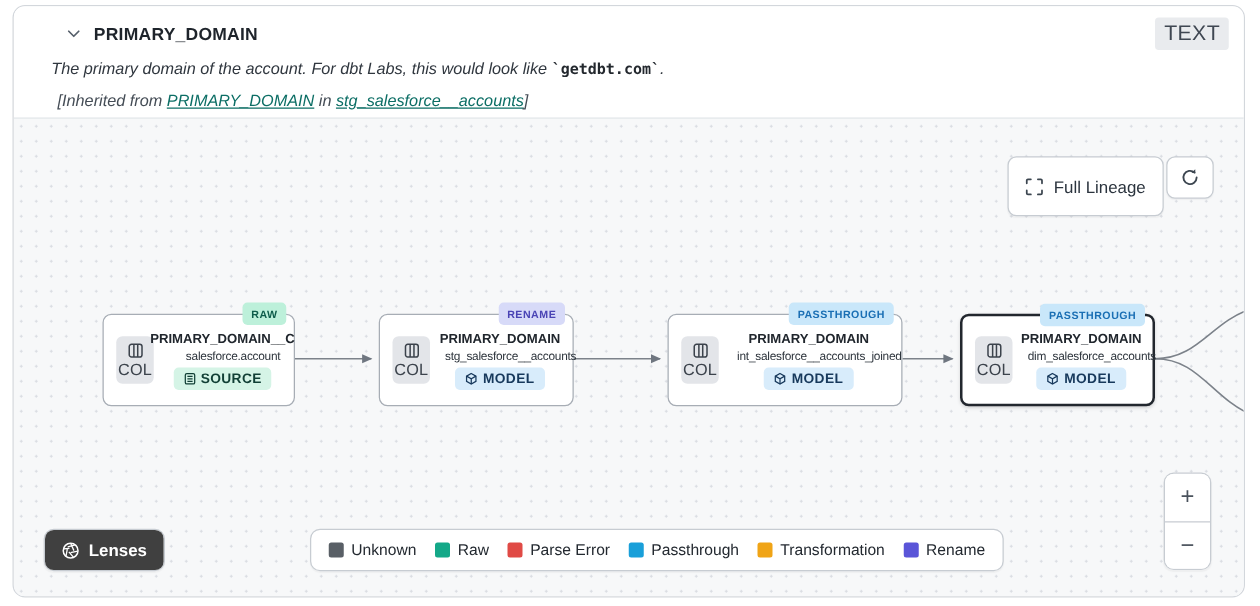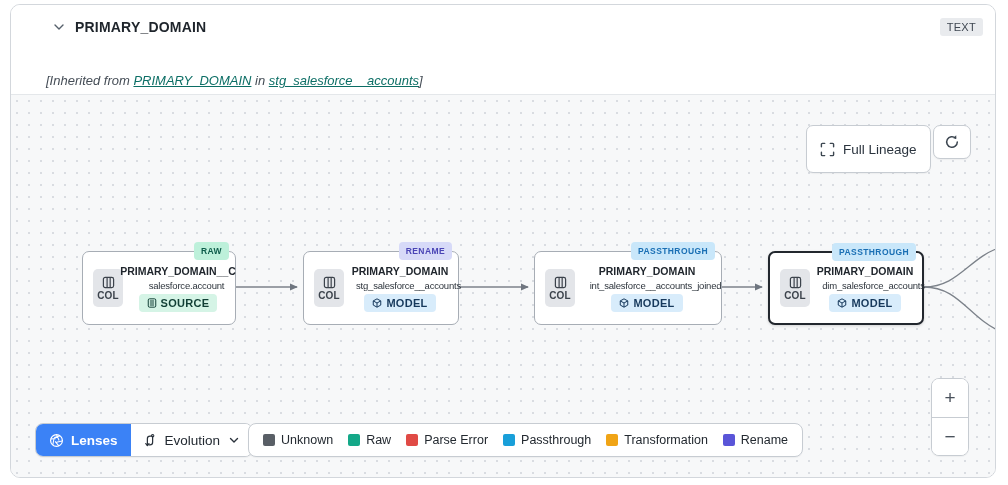--- a/index.html
+++ b/index.html
@@ -8,21 +8,21 @@
   .card { position:absolute; left:10px; top:4px; width:986px; height:474px;
           border:1px solid #d3d7dc; border-radius:10px; background:#fff; overflow:hidden; }
 
   
   .hdr { position:relative; height:89px; background:#fff; }
   .hdr-row { position:absolute; left:0; top:10px; right:12px; height:24px; display:flex; align-items:center; }
   .chev-btn { margin-left:38px; width:20px; height:20px; display:flex; align-items:center; justify-content:center;
               background:none; border:none; color:#56606b; cursor:pointer; }
   .hdr-title { margin-left:6px; font-size:14px; font-weight:bold; color:#1e242b; letter-spacing:.2px; }
   .spacer { flex:1; }
-  .text-badge { background:#e9ebee; color:#3f4752; font-size:11px; padding:3px 7px; border-radius:3px; letter-spacing:.3px; }
+  .text-badge { background:#e9ebee; color:#3f4752; font-size:17px; padding:3px 7px; border-radius:3px; letter-spacing:.3px; }
   .desc { position:absolute; left:30px; top:42px; font-size:13px; font-style:italic; color:#30373f; }
   .desc code { font-family:"DejaVu Sans Mono",monospace; font-weight:bold; font-style:normal; font-size:12px; color:#23282e; }
   .inherited { position:absolute; left:35px; top:68px; font-size:13px; font-style:italic; color:#454d56; }
   .inherited a { color:#0c6e65; text-decoration:underline; font-style:italic; }
 
   
   .canvas { position:absolute; left:0; right:0; top:89px; bottom:0; background:#f7f8f9; border-top:1px solid #e4e7ea;
             background-image:radial-gradient(circle,#d9dce1 0.9px,transparent 1px); background-size:12px 12px; }
 
   .edges { position:absolute; inset:0; width:100%; height:100%; }
@@ -37,33 +37,33 @@
   .node { position:absolute; top:156px; height:74px; background:#fff; border:1px solid #a7adb5; border-radius:7px;
           display:flex; align-items:center; padding:0 8px 0 10px; cursor:pointer; }
   .node.selected { border:2px solid #22272e; box-shadow:0 1px 3px rgba(0,0,0,.15); }
   .top-badge { position:absolute; top:-10px; right:6px; height:18px; line-height:18px; padding:0 7px; border-radius:4px;
                font-size:8.5px; font-weight:bold; letter-spacing:.4px; }
   .tb-raw { background:#bdf0da; color:#0d5c4a; }
   .tb-rename { background:#d7daf8; color:#4a44b5; }
   .tb-passthrough { background:#c9e7fa; color:#1a6fb4; }
   .col-chip { width:30px; height:38px; background:#e3e5e9; border-radius:5px; display:flex; flex-direction:column;
               align-items:center; justify-content:center; gap:1px; flex:0 0 auto; color:#3c434c; }
-  .col-chip .col-label { font-size:10px; font-weight:bold; letter-spacing:.2px; }
+  .col-chip .col-label { font-size:13px; font-weight:normal; letter-spacing:.2px; }
   .node-body { flex:1; min-width:0; display:flex; flex-direction:column; align-items:center; gap:3px; padding-left:6px; }
   .node-title { font-size:10.5px; font-weight:bold; color:#20262d; white-space:nowrap; }
   .node-sub { font-size:9.5px; color:#2d343c; letter-spacing:-0.2px; white-space:nowrap;margin-left:17px; }
   .type-badge { display:flex; align-items:center; gap:4px; border-radius:4px; padding:3px 8px; font-size:11px;
                 font-weight:bold; letter-spacing:.3px; }
   .ty-source { background:#d5f4e6; color:#113f35; }
   .ty-model { background:#d8ecfb; color:#17395c; }
 
   
   .lens-group { position:absolute; left:24px; top:328px; height:34px; display:flex; border:1px solid #c7ccd2;
                 border-radius:8px; background:#fff; overflow:hidden; box-shadow:0 1px 1px rgba(0,0,0,.04); }
-  .lens-btn { display:flex; align-items:center; gap:7px; background:#3b82f6; color:#fff; font-size:13.5px;
+  .lens-btn { display:flex; align-items:center; gap:7px; background:#404040; color:#fff; font-size:13.5px;
               font-weight:bold; padding:0 13px; border:none; cursor:pointer; }
   .lens-select { display:flex; align-items:center; gap:8px; padding:0 12px; background:#fff; color:#232a32;
                  font-size:13.5px; cursor:pointer; border:none; }
   .legend { position:absolute; left:237px; top:328px; height:34px; display:flex; gap:15px;
             border:1px solid #c7ccd2; border-radius:8px; background:#fff; padding:0 14px; box-shadow:0 1px 1px rgba(0,0,0,.04); }
   .legend-item { display:flex; align-items:center; gap:6px; font-size:12.5px; color:#232930; }
   .swatch { width:12px; height:12px; border-radius:2px; flex:0 0 auto; }
 
   
   .zoom-stack { position:absolute; left:920px; top:283px; width:38px; border:1px solid #c7ccd2; border-radius:8px;
@@ -83,20 +83,21 @@
     <div class="hdr-row">
       <button class="chev-btn">
         <svg width="12" height="12" viewBox="0 0 12 12">
             <path d="M2 4l4 4 4-4" fill="none" stroke="currentColor" stroke-width="1.4" stroke-linecap="round" stroke-linejoin="round"></path>
           </svg>
       </button>
       <span class="hdr-title">PRIMARY_DOMAIN</span>
       <span class="spacer"></span>
       <span class="text-badge">TEXT</span>
     </div>
+    <div class="desc"><span>The primary domain of the account. For dbt Labs, this would look like </span><code>`getdbt.com`</code><span>.</span></div>
     <div class="inherited"><span>[Inherited from </span><a href="#">PRIMARY_DOMAIN</a><span> in </span><a href="#">stg_salesforce__accounts</a><span>]</span></div>
   </div>
 
   <div class="canvas">
 
     <svg class="edges" viewBox="0 0 984 384" preserveAspectRatio="none">
       <defs>
         <marker id="arrow" viewBox="0 0 10 10" refX="8" refY="5" markerWidth="7" markerHeight="7" orient="auto">
           <path d="M0 1 L9 5 L0 9 z" fill="#6f7680"></path>
         </marker>
@@ -220,32 +221,20 @@
     </div>
 
     <div class="lens-group">
       <button class="lens-btn">
         <svg width="15" height="15" viewBox="0 0 16 16">
             <circle cx="8" cy="8" r="6.3" fill="none" stroke="#fff" stroke-width="1.3"></circle>
             <path d="M8 1.7 L10.8 8 M11.5 3.3 L5.5 4.8 M14 8.5 L8 9.8 M10.5 13.8 L6.5 9 M4 13 L5.2 6.5 M1.8 6.5 L7 6" fill="none" stroke="#fff" stroke-width="1.1"></path>
           </svg>
         <span>Lenses</span>
       </button>
-      <button class="lens-select">
-        <svg width="14" height="15" viewBox="0 0 16 16">
-            <path d="M5 13 V6 a3 3 0 0 1 3-3 h1" fill="none" stroke="#2a323b" stroke-width="1.4" stroke-linecap="round"></path>
-            <path d="M11 3 V10 a3 3 0 0 1-3 3 h-1" fill="none" stroke="#2a323b" stroke-width="1.4" stroke-linecap="round"></path>
-            <path d="M3.2 11.5 L5 13.8 L6.8 11.5" fill="none" stroke="#2a323b" stroke-width="1.4" stroke-linecap="round" stroke-linejoin="round"></path>
-            <circle cx="11" cy="2.6" r="1.4" fill="none" stroke="#2a323b" stroke-width="1.2"></circle>
-          </svg>
-        <span>Evolution</span>
-        <svg width="12" height="12" viewBox="0 0 12 12">
-            <path d="M2.5 4.5 L6 8 L9.5 4.5" fill="none" stroke="#2a323b" stroke-width="1.4" stroke-linecap="round" stroke-linejoin="round"></path>
-          </svg>
-      </button>
     </div>
 
     <div class="legend">
       <span class="legend-item">
           <span class="swatch" style="background: rgb(89, 95, 102);"></span>
           <span>Unknown</span>
         </span>
       <span class="legend-item">
           <span class="swatch" style="background: rgb(20, 168, 136);"></span>
           <span>Raw</span>

